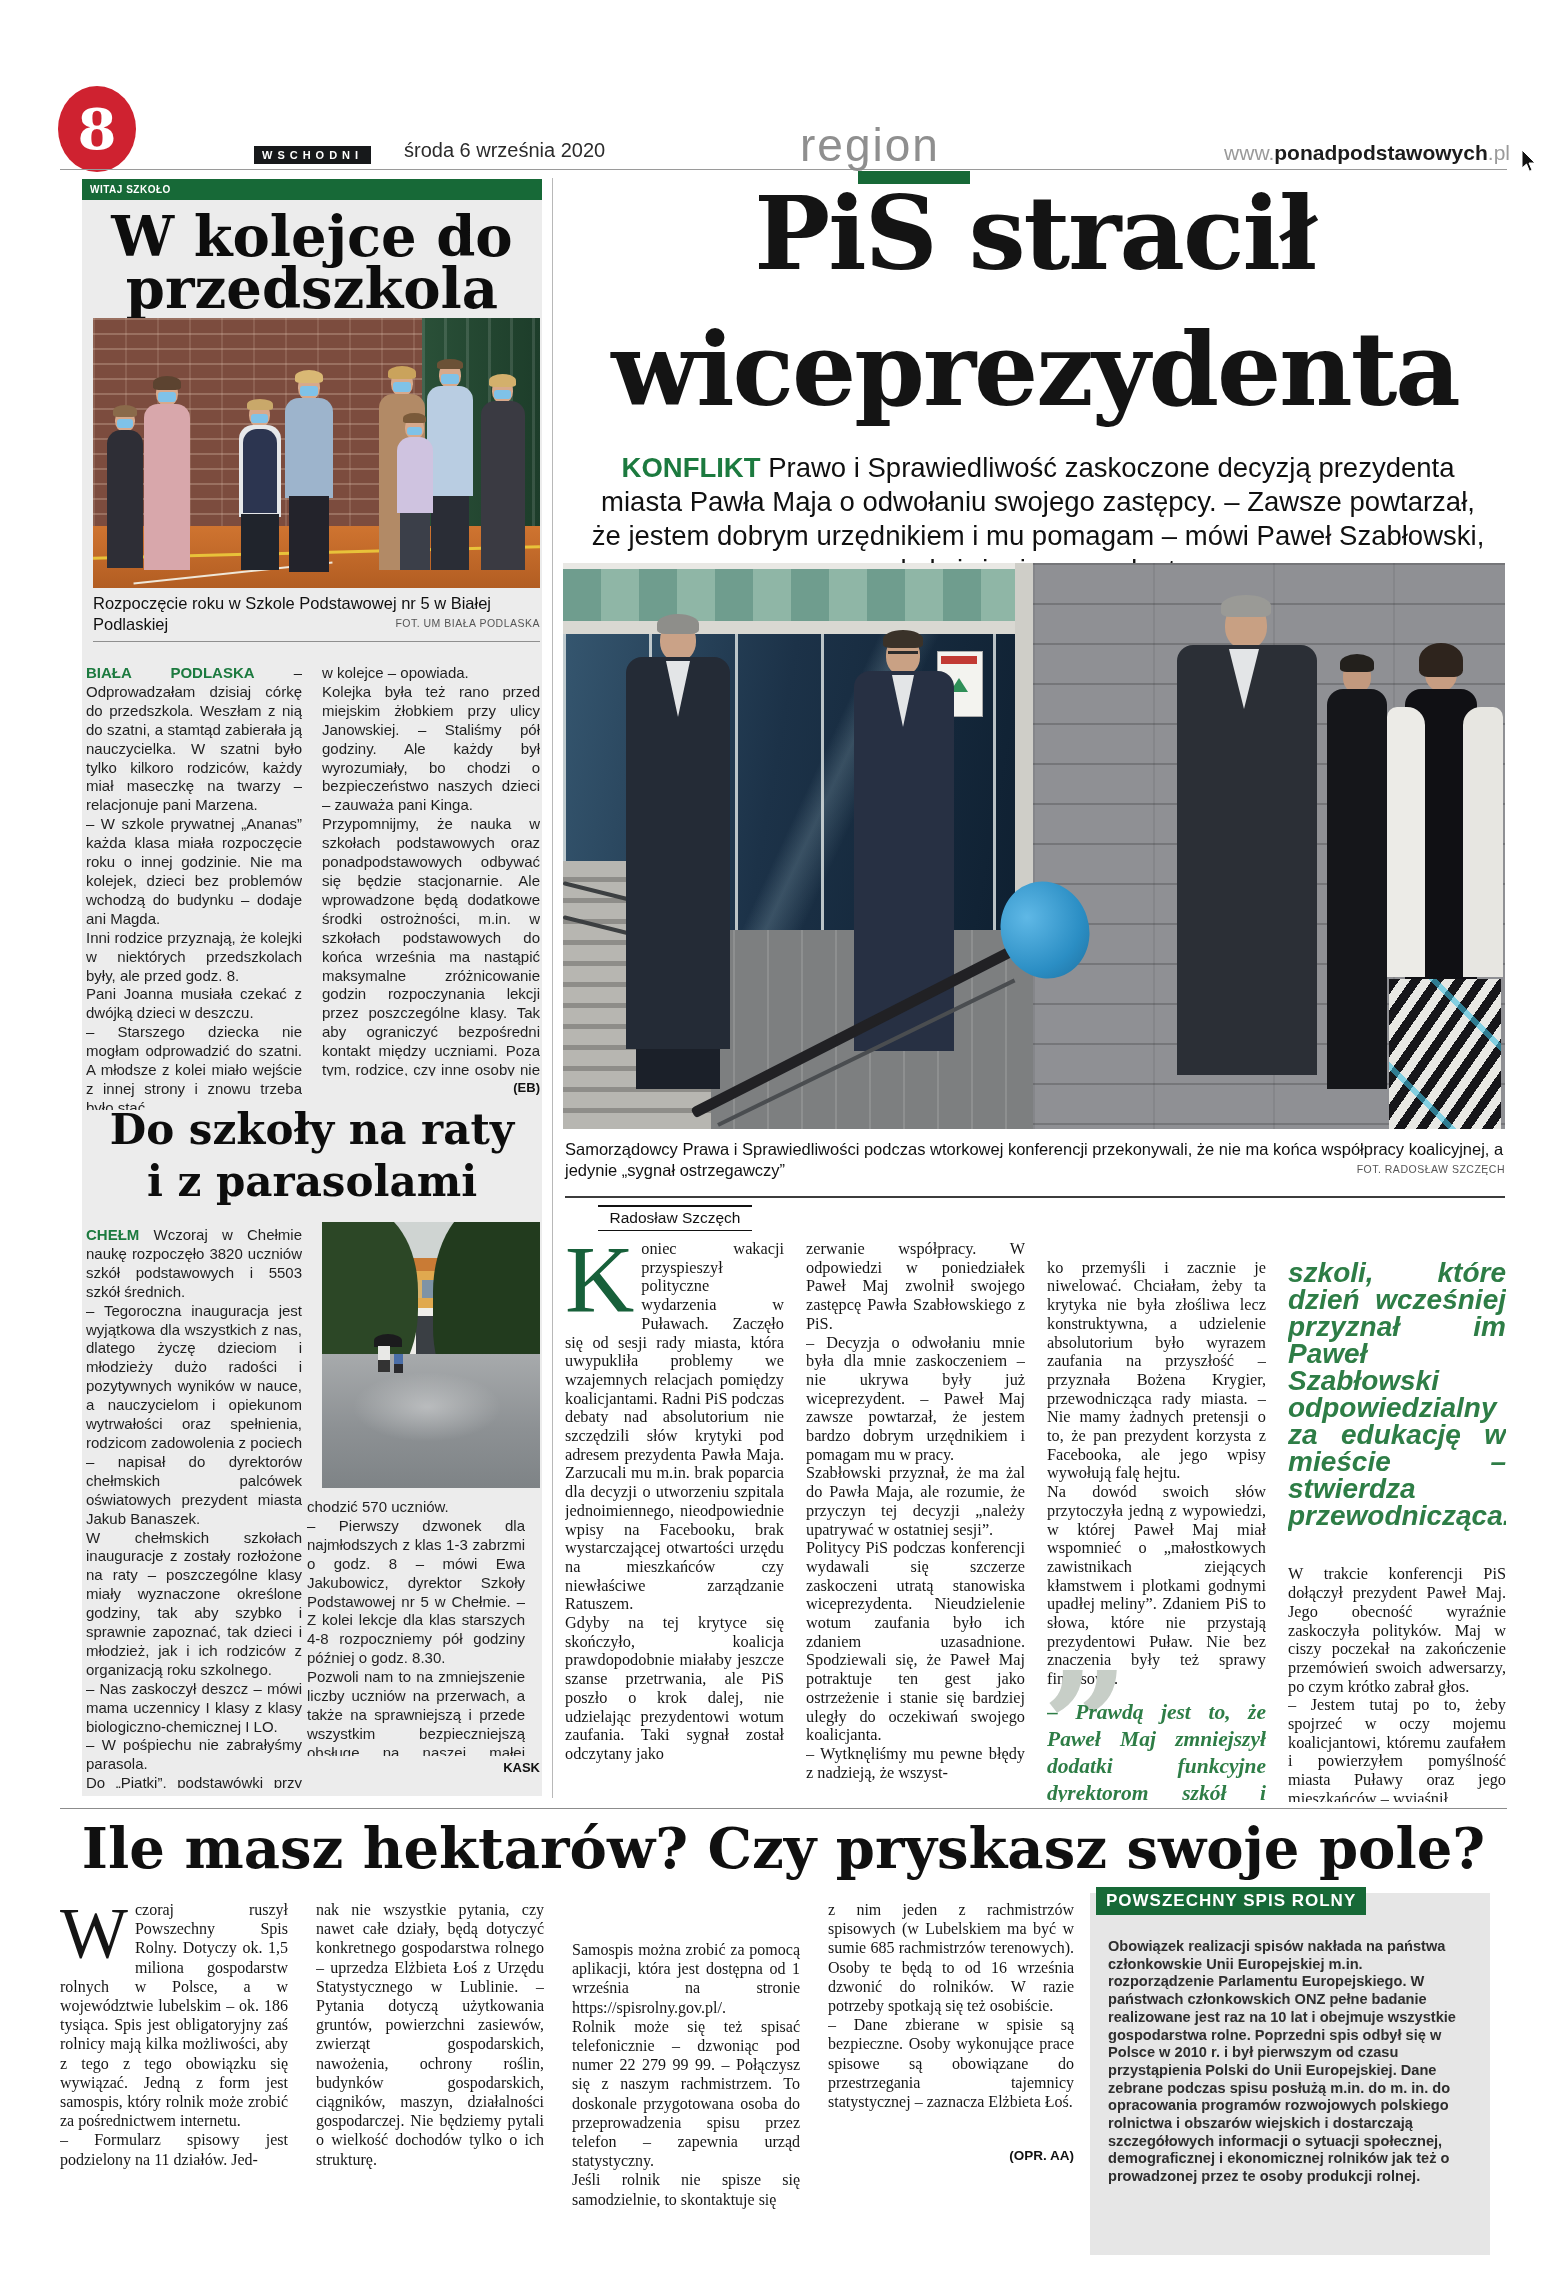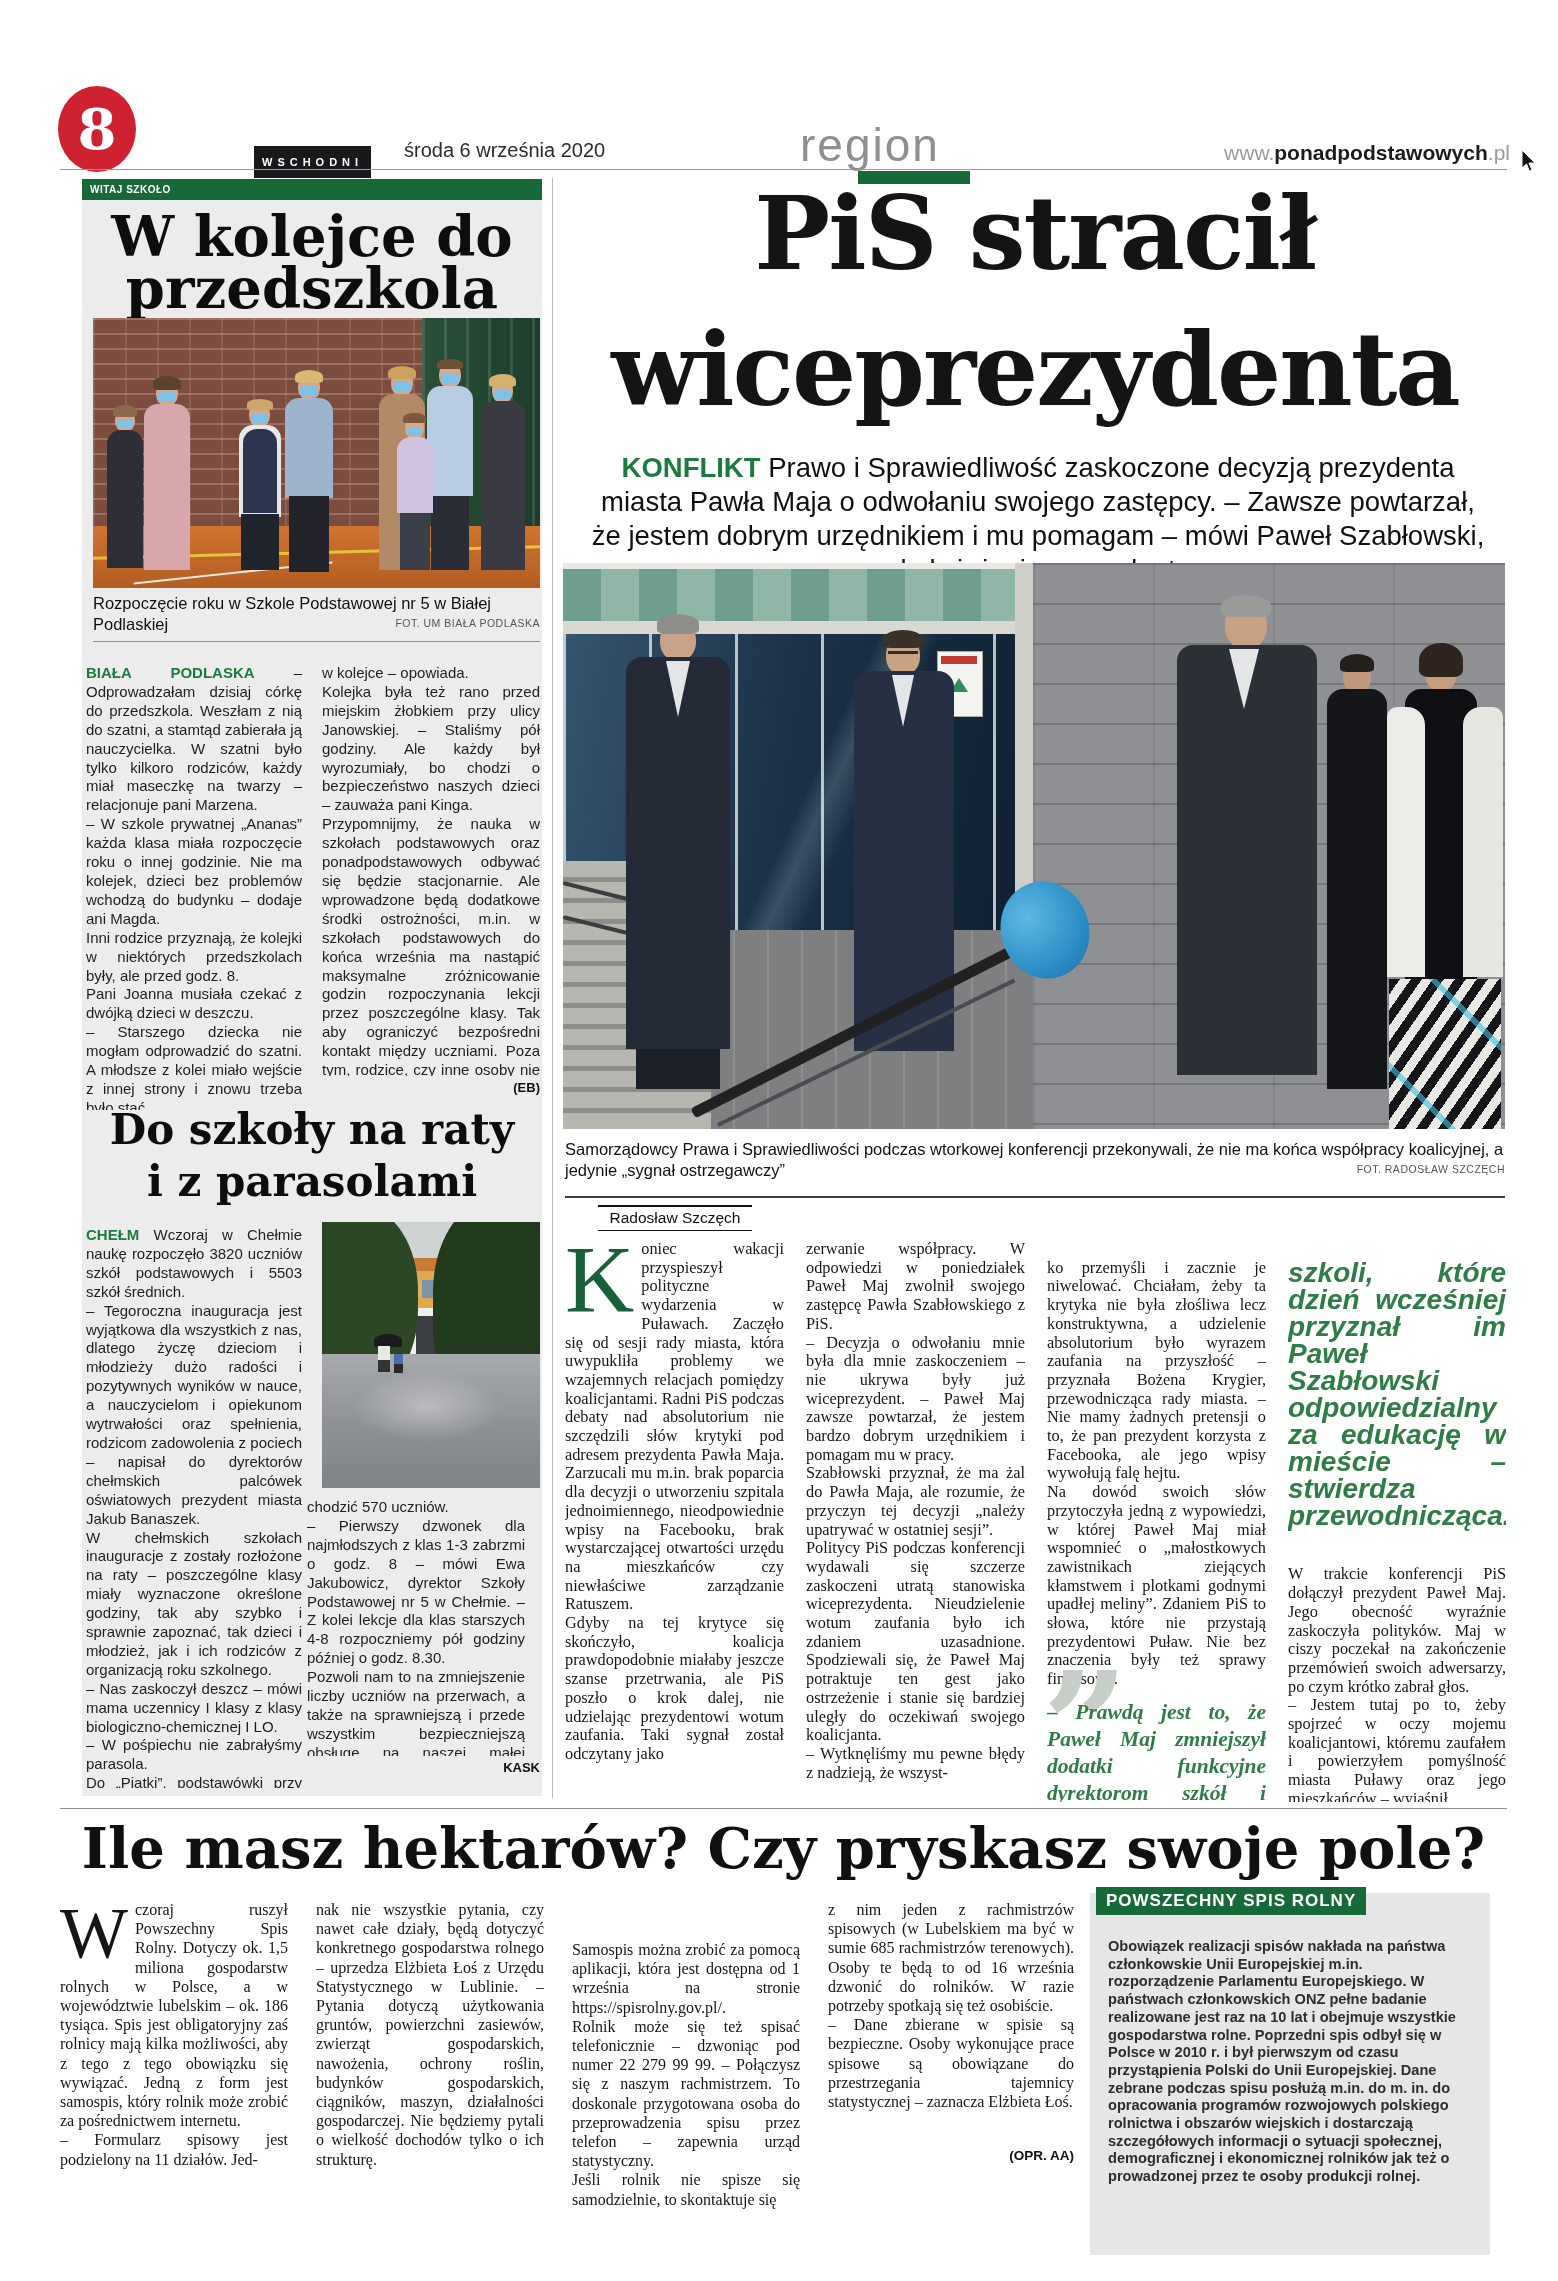--- a/index.html
+++ b/index.html
@@ -10,21 +10,21 @@
   .pre{white-space:pre-line;}
   .just{text-align:justify;}
   .center{text-align:center;}
   .green{color:#1c7a3f;font-weight:700;}
   
   .badge{left:58px;top:86px;width:78px;height:86px;background:#cf2230;border-radius:50%;
          display:flex;align-items:center;justify-content:center;color:#fff;
          font:700 56px "DejaVu Serif",serif;}
   .logo-word{left:146px;top:94px;font-weight:800;font-size:63px;letter-spacing:-3px;color:#cf2230;line-height:1;}
   .logo-sub{left:254px;top:146px;background:#17191b;color:#fff;font-size:11px;font-weight:700;
-            letter-spacing:5px;padding:10px 8px;}
+            letter-spacing:5px;padding:3px 8px;}
   .date{left:404px;top:139px;font-size:20px;color:#2b2b2b;}
   .header-rule{left:60px;top:169px;width:1447px;height:1px;background:#9a9a9a;}
   .region{left:800px;top:118px;width:220px;text-align:left;font-size:46px;color:#8f8f8f;
           letter-spacing:2px;font-weight:400;}
   .region-bar{left:858px;top:171px;width:112px;height:13px;background:#176937;}
   .url{left:1150px;top:141px;width:360px;text-align:right;font-size:21px;color:#9a9a9a;}
   .url b{color:#1c1c1c;}
   .cursor{left:1521px;top:150px;}
   
   .kicker{left:82px;top:179px;width:460px;height:21px;background:#176937;color:#fff;

